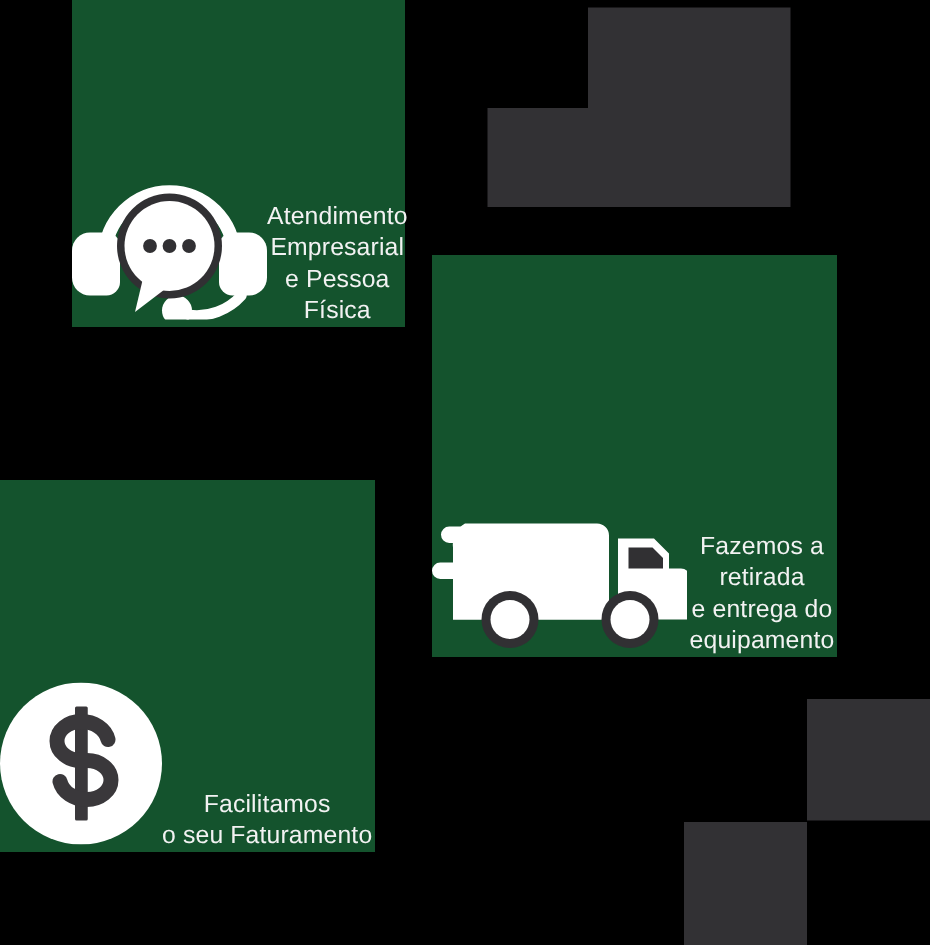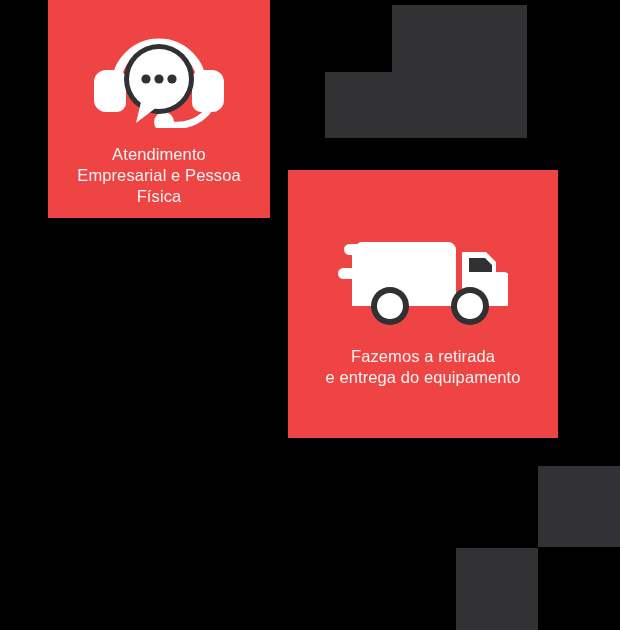--- a/index.html
+++ b/index.html
@@ -27,25 +27,25 @@
 
   
   .deco-square {
     position: absolute;
     background: #323134;
   }
 
   
   .card {
     position: absolute;
-    background: #ef4444;
+    background: #14532d;
     box-sizing: border-box;
     display: flex;
-    flex-direction: column;
-    align-items: center;
+    flex-direction: row;
+    align-items: flex-end;
   }
 
   .card-icon {
     display: block;
   }
 
   .card-label {
     color: #f2f2f2;
     text-align: center;
     font-weight: 400;
@@ -155,14 +155,31 @@
         <circle cx="52" cy="72" r="13" fill="#ffffff"></circle>
 
         <circle cx="132" cy="72" r="19" fill="#313033"></circle>
         <circle cx="132" cy="72" r="13" fill="#ffffff"></circle>
       </svg>
     </span>
     <div class="card-label">Fazemos a retirada
 e entrega do equipamento</div>
   </div>
 
+  <div class="card" id="card-dollar">
+    <span class="card-icon">
+      <svg width="108" height="108" viewBox="0 0 108 108" xmlns="http://www.w3.org/2000/svg">
+        <circle cx="54" cy="54" r="54" fill="#ffffff"></circle>
+
+        <rect x="50" y="16" width="8.5" height="76" rx="1" fill="#3a383b"></rect>
+        <path d="M72 38
+                 a18 15 0 0 0 -18 -12
+                 a16 13 0 0 0 0 26
+                 h4
+                 a16 13 0 0 1 0 26
+                 a18 15 0 0 1 -18 -12" fill="none" stroke="#3a383b" stroke-width="10" stroke-linecap="round" stroke-linejoin="round"></path>
+      </svg>
+    </span>
+    <div class="card-label">Facilitamos
+o seu Faturamento</div>
+  </div>
 
 </div>
 
 </body></html>

